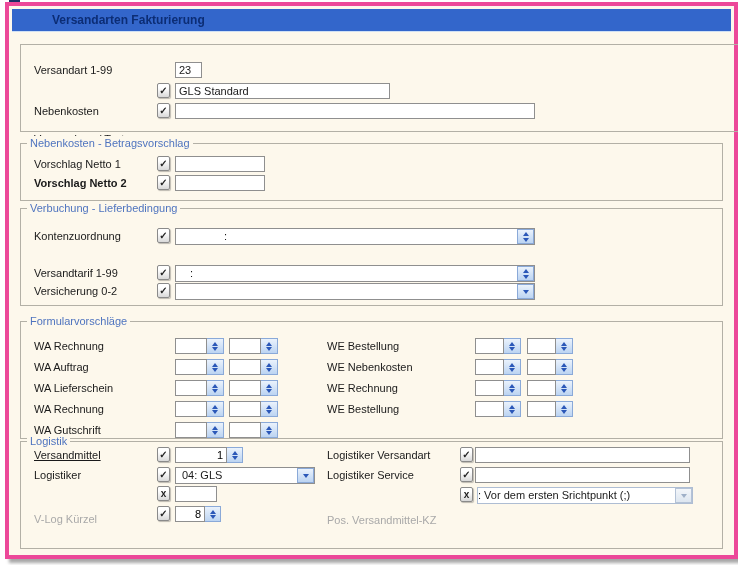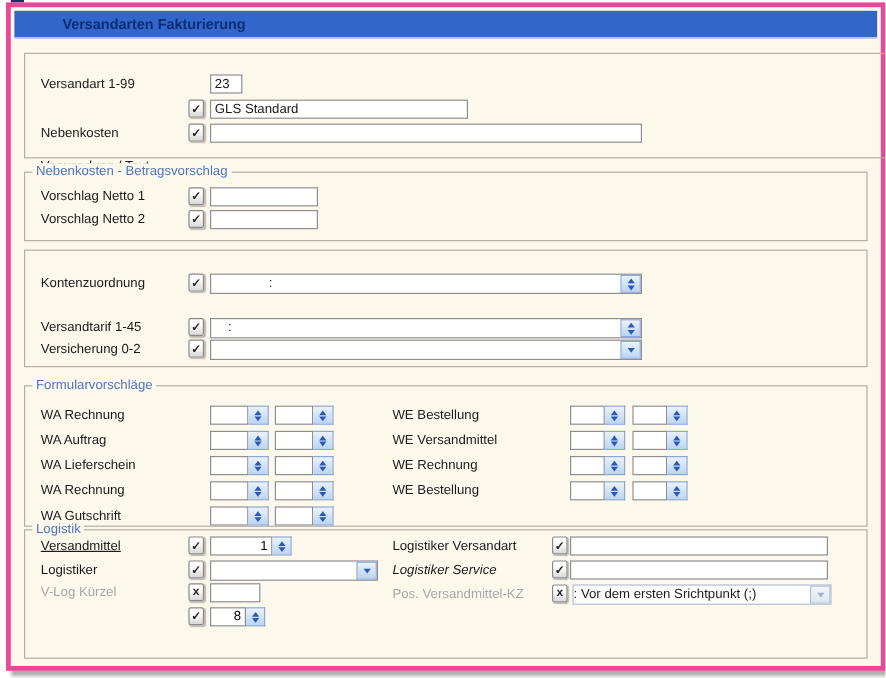--- a/index.html
+++ b/index.html
@@ -9,21 +9,21 @@
   .window{position:absolute;left:5px;top:2px;width:725px;height:549px;background:#fdf8ec;
           border:4px solid #ec4899;box-shadow:4px 4px 3px rgba(110,110,110,.6);}
   .titlebar{position:absolute;left:3px;top:3px;width:719px;height:22px;background:#3366cb;
             border-bottom:1px solid #cfe0f5;}
   .titlebar .title{position:absolute;left:40px;top:0;line-height:22px;font-size:12px;
                    font-weight:bold;color:#0c2d75;white-space:nowrap;}
   .groupbox{position:absolute;border:1px solid #b3b0a6;background:transparent;}
   .legend{position:absolute;top:-8px;left:6px;padding:0 3px;background:#fdf8ec;
           color:#4f74bf;font-size:11px;line-height:14px;white-space:nowrap;}
   .lbl{position:absolute;font-size:11px;line-height:16px;color:#1a1a1a;white-space:nowrap;}
-  .lbl.disabled{color:#a9a9a9;}
+  .lbl.disabled{color:#a9a9a9;margin-top:25px;}
   .chk{position:absolute;width:13px;height:15px;border:1px solid #8a8a8a;border-radius:2px;
        background:linear-gradient(180deg,#ffffff 30%,#d9d9d9);display:flex;align-items:center;
        justify-content:center;font-size:10px;font-weight:bold;color:#1f1f1f;box-sizing:border-box;
        box-shadow:1px 1px 1px rgba(0,0,0,.25);}
   .tb{position:absolute;height:16px;border:1px solid #8f8f8f;background:#ffffff;
       box-sizing:border-box;font-family:"Liberation Sans",sans-serif;font-size:11px;
       padding:0 3px;color:#1a1a1a;outline:none;}
   .combo{position:absolute;height:17px;border:1px solid #8f8f8f;background:#ffffff;
          box-sizing:border-box;}
   .combo .ctext{position:absolute;left:0;top:0;right:18px;line-height:15px;font-size:11px;
@@ -83,38 +83,39 @@
       <span class="chk" style="left:136px;top:58px;">✓</span>
       <input class="tb" style="left: 154px; top: 58px; width: 360px;" value="">
     </div>
 
     <div class="groupbox" style="left:11px;top:137px;width:701px;height:56px;">
       <span class="legend">Nebenkosten - Betragsvorschlag</span>
       <span class="lbl" style="left:13px;top:12px;">Vorschlag Netto 1</span>
       <span class="chk" style="left:136px;top:12px;">✓</span>
       <input class="tb" style="left: 154px; top: 12px; width: 90px;" value="">
 
-      <span class="lbl" style="left:13px;top:31px;">Vorschlag Netto 2</span>
+      <span class="lbl" style="left:13px;top:31px;font-weight:bold;">Vorschlag Netto 2</span>
       <span class="chk" style="left:136px;top:31px;">✓</span>
       <input class="tb" style="left: 154px; top: 31px; width: 90px;" value="">
     </div>
 
     <div class="groupbox" style="left:11px;top:202px;width:701px;height:96px;">
+      <span class="legend">Verbuchung - Lieferbedingung</span>
 
       <span class="lbl" style="left:13px;top:19px;">Kontenzuordnung</span>
       <span class="chk" style="left:136px;top:19px;">✓</span>
       <div class="combo indent1" style="left:154px;top:19px;width:360px;">
         <span class="ctext">:</span>
         <span class="btn spin">
             <i class="tri up"></i>
             <i class="tri down"></i>
           </span>
       </div>
 
-      <span class="lbl" style="left:13px;top:56px;">Versandtarif 1-45</span>
+      <span class="lbl" style="left:13px;top:56px;">Versandtarif 1-99</span>
       <span class="chk" style="left:136px;top:56px;">✓</span>
       <div class="combo indent2" style="left:154px;top:56px;width:360px;">
         <span class="ctext">:</span>
         <span class="btn spin">
             <i class="tri up"></i>
             <i class="tri down"></i>
           </span>
       </div>
 
       <span class="lbl" style="left:13px;top:74px;">Versicherung 0-2</span>
@@ -219,21 +220,21 @@
           </span>
       </div>
       <div class="pair" style="left:506px;top:16px;">
         <input class="ptb" style="width: 29px;" value="">
           <span class="pspin spin">
             <i class="tri up"></i>
             <i class="tri down"></i>
           </span>
       </div>
 
-      <span class="lbl" style="left:306px;top:37px;">WE Versandmittel</span>
+      <span class="lbl" style="left:306px;top:37px;">WE Nebenkosten</span>
       <div class="pair" style="left:454px;top:37px;">
         <input class="ptb" style="width: 29px;" value="">
           <span class="pspin spin">
             <i class="tri up"></i>
             <i class="tri down"></i>
           </span>
       </div>
       <div class="pair" style="left:506px;top:37px;">
         <input class="ptb" style="width: 29px;" value="">
           <span class="pspin spin">
@@ -284,20 +285,21 @@
         <input class="stb" style="width: 52px;" value="1">
           <span class="pspin spin">
             <i class="tri up"></i>
             <i class="tri down"></i>
           </span>
       </div>
 
       <span class="lbl" style="left:13px;top:25px;">Logistiker</span>
       <span class="chk" style="left:136px;top:25px;">✓</span>
       <div class="combo" style="left:154px;top:25px;width:140px;">
+        <span class="ctext">04: GLS</span>
         <span class="btn drop">
             <i class="tri down"></i>
           </span>
       </div>
 
       <span class="lbl disabled" style="left:13px;top:44px;">V-Log Kürzel</span>
       <span class="chk" style="left:136px;top:44px;">x</span>
       <input class="tb" style="left: 154px; top: 44px; width: 42px;" value="">
 
       <span class="chk" style="left:136px;top:64px;">✓</span>
@@ -306,21 +308,21 @@
           <span class="pspin spin">
             <i class="tri up"></i>
             <i class="tri down"></i>
           </span>
       </div>
 
       <span class="lbl" style="left:306px;top:5px;">Logistiker Versandart</span>
       <span class="chk" style="left:439px;top:5px;">✓</span>
       <input class="tb" style="left: 454px; top: 5px; width: 215px;" value="">
 
-      <span class="lbl" style="left:306px;top:25px;font-style:italic;">Logistiker Service</span>
+      <span class="lbl" style="left:306px;top:25px;">Logistiker Service</span>
       <span class="chk" style="left:439px;top:25px;">✓</span>
       <input class="tb" style="left: 454px; top: 25px; width: 215px;" value="">
 
       <span class="lbl disabled" style="left:306px;top:45px;">Pos. Versandmittel-KZ</span>
       <span class="chk" style="left:439px;top:45px;">x</span>
       <div class="combo indent3 disabled" style="left:456px;top:45px;width:216px;">
         <span class="ctext">: Vor dem ersten Srichtpunkt (;)</span>
         <span class="btn drop pale">
             <i class="tri down"></i>
           </span>

